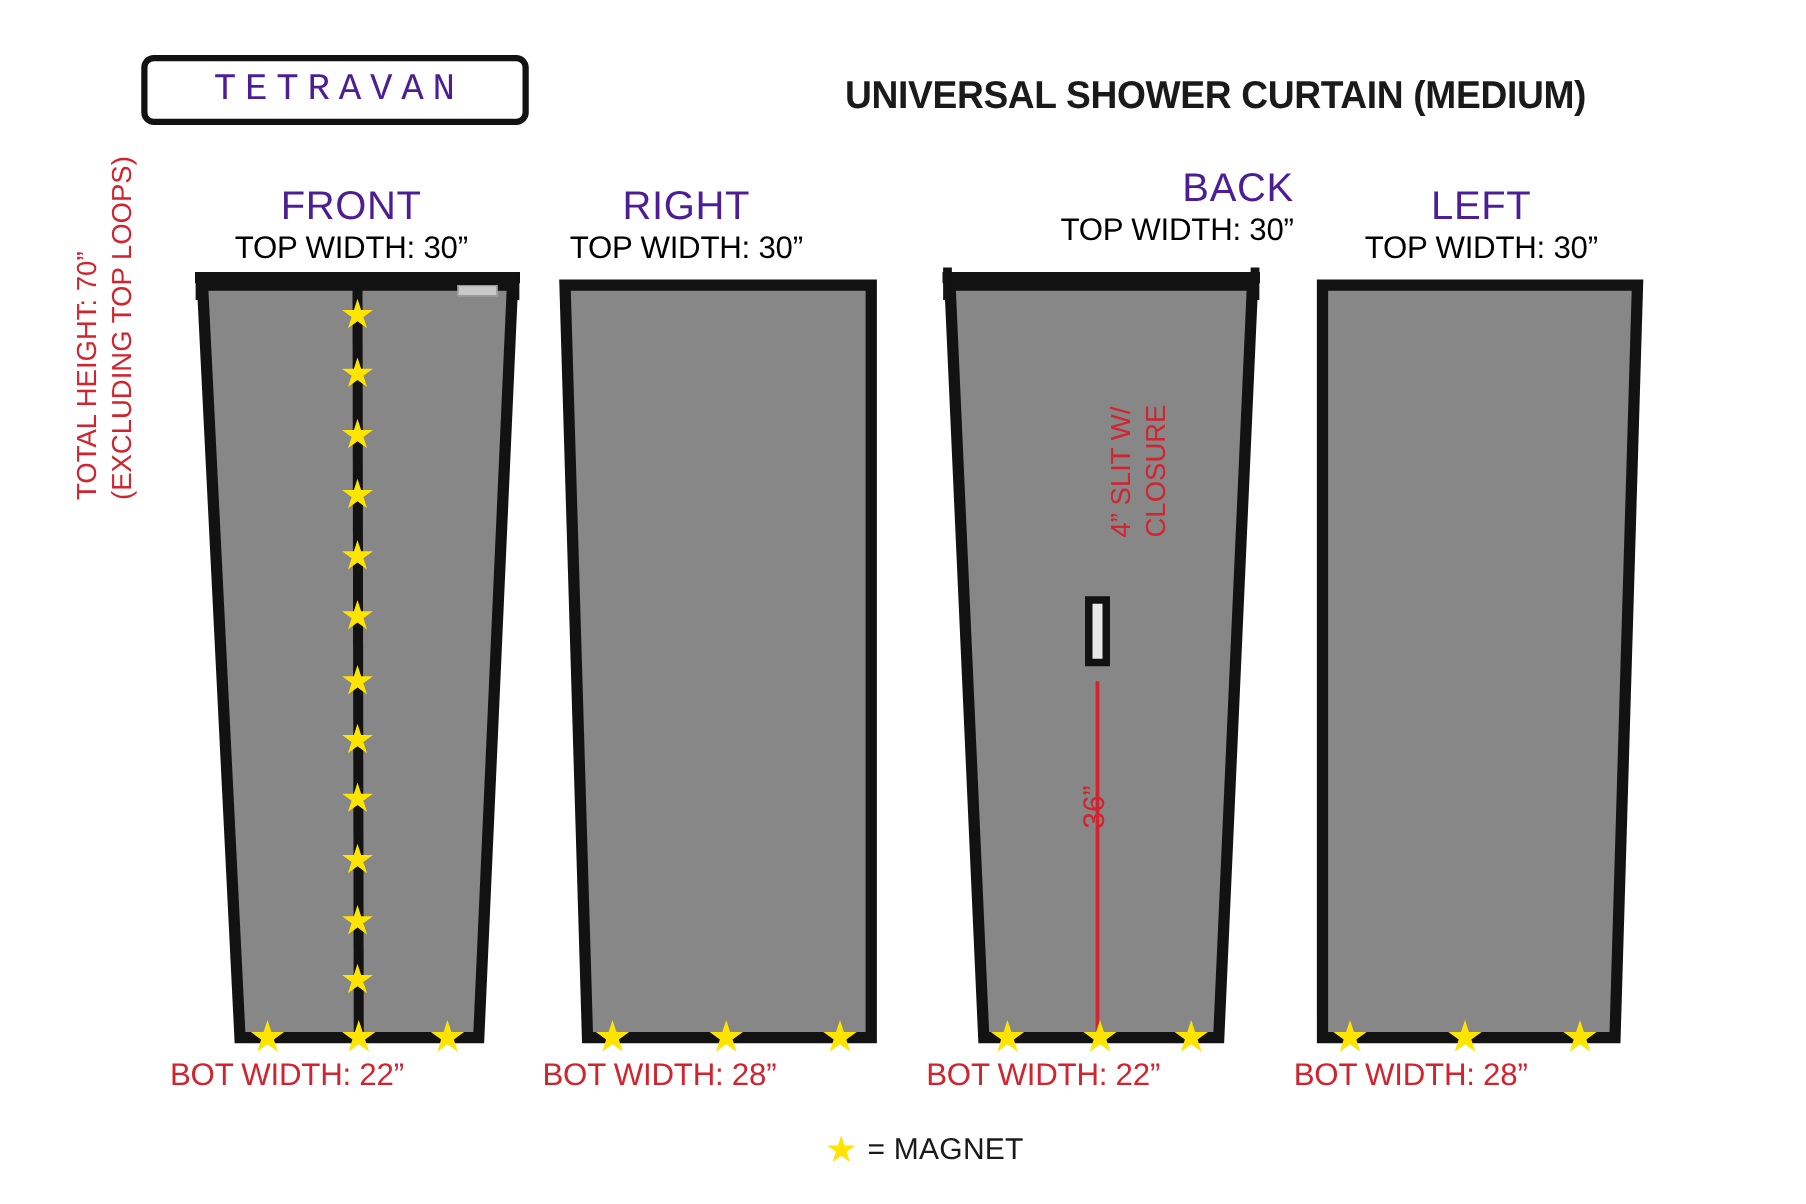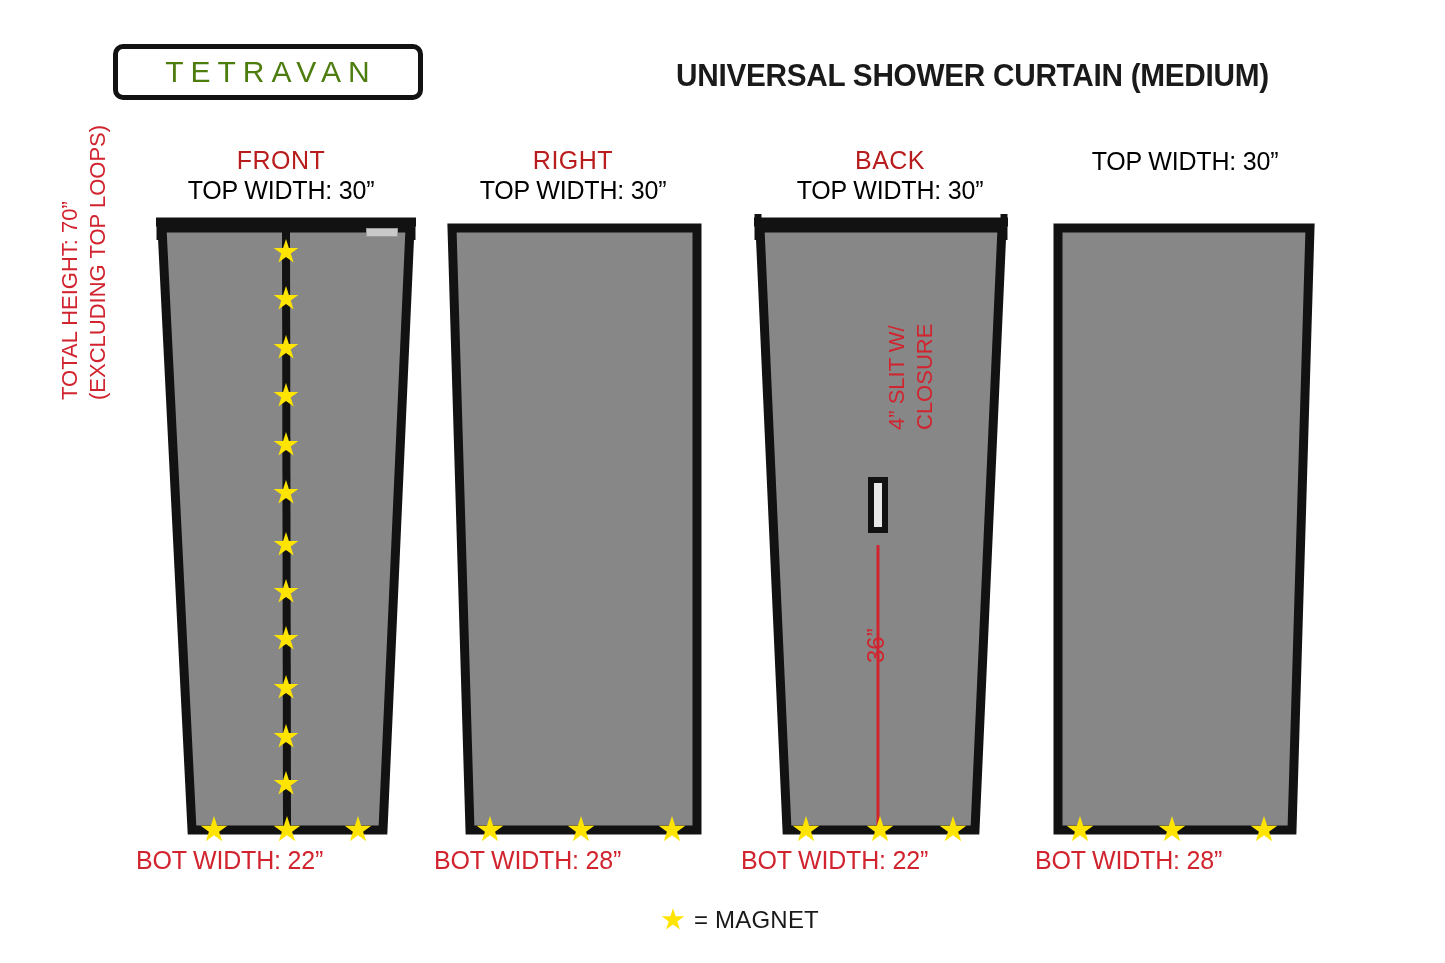--- a/index.html
+++ b/index.html
@@ -25,25 +25,25 @@
     height: 56px;
     border: 5px solid #121212;
     border-radius: 10px;
     box-sizing: border-box;
     display: flex;
     align-items: center;
     justify-content: center;
     background: #ffffff;
   }
   #brand-logo .wordmark {
-    font-family: Liberation Sans, sans-serif;
+    font-family: Liberation Mono, monospace;
     font-size: 30px;
     font-weight: 400;
     letter-spacing: 7px;
-    color: #4d7c0f;
+    color: #4c1d95;
     line-height: 1;
     padding-left: 6px;
   }
 
   #page-title {
     position: absolute;
     left: 676px;
     top: 58px;
     font-family: "Liberation Sans", sans-serif;
     font-size: 31px;
@@ -64,22 +64,22 @@
     height: 963px;
   }
 
   
   .panel-heading {
     position: absolute;
     text-align: center;
     white-space: nowrap;
   }
   .panel-heading .panel-name {
-    font-size: 25px;
-    color: #b91c1c;
+    font-size: 32px;
+    color: #4c1d95;
     letter-spacing: 0.5px;
     display: block;
     line-height: 1.15;
   }
   .panel-heading .panel-topwidth {
     font-size: 25px;
     color: #000000;
     letter-spacing: -0.2px;
     display: block;
     line-height: 1.25;
@@ -170,29 +170,30 @@
 <div id="brand-logo">
   <span class="wordmark">TETRAVAN</span>
 </div>
 
 <div id="page-title">UNIVERSAL SHOWER CURTAIN (MEDIUM)</div>
 
 <div class="panel-heading" style="left:136px; top:146px; width:290px;">
   <span class="panel-name">FRONT</span>
   <span class="panel-topwidth">TOP WIDTH: 30”</span>
 </div>
-<div class="panel-heading" style="left:428px; top:146px; width:290px;text-align:center;">
+<div class="panel-heading" style="left:404px; top:146px; width:290px;text-align:center;">
   <span class="panel-name">RIGHT</span>
   <span class="panel-topwidth">TOP WIDTH: 30”</span>
 </div>
-<div class="panel-heading" style="left:745px; top:146px; width:290px;">
+<div class="panel-heading" style="left:745px; top:132px; width:290px;text-align:right;">
   <span class="panel-name">BACK</span>
   <span class="panel-topwidth">TOP WIDTH: 30”</span>
 </div>
 <div class="panel-heading" style="left:1040px; top:146px; width:290px;">
+  <span class="panel-name">LEFT</span>
   <span class="panel-topwidth">TOP WIDTH: 30”</span>
 </div>
 
 <svg id="diagram-canvas" viewBox="0 0 1445 963">
   <defs>
 
     <g id="star-shape">
       <polygon points="0,-1 0.2245,-0.309 0.951,-0.309 0.3633,0.118 0.5878,0.809 0,0.382 -0.5878,0.809 -0.3633,0.118 -0.951,-0.309 -0.2245,-0.309" fill="#ffe400"></polygon>
     </g>
   </defs>

